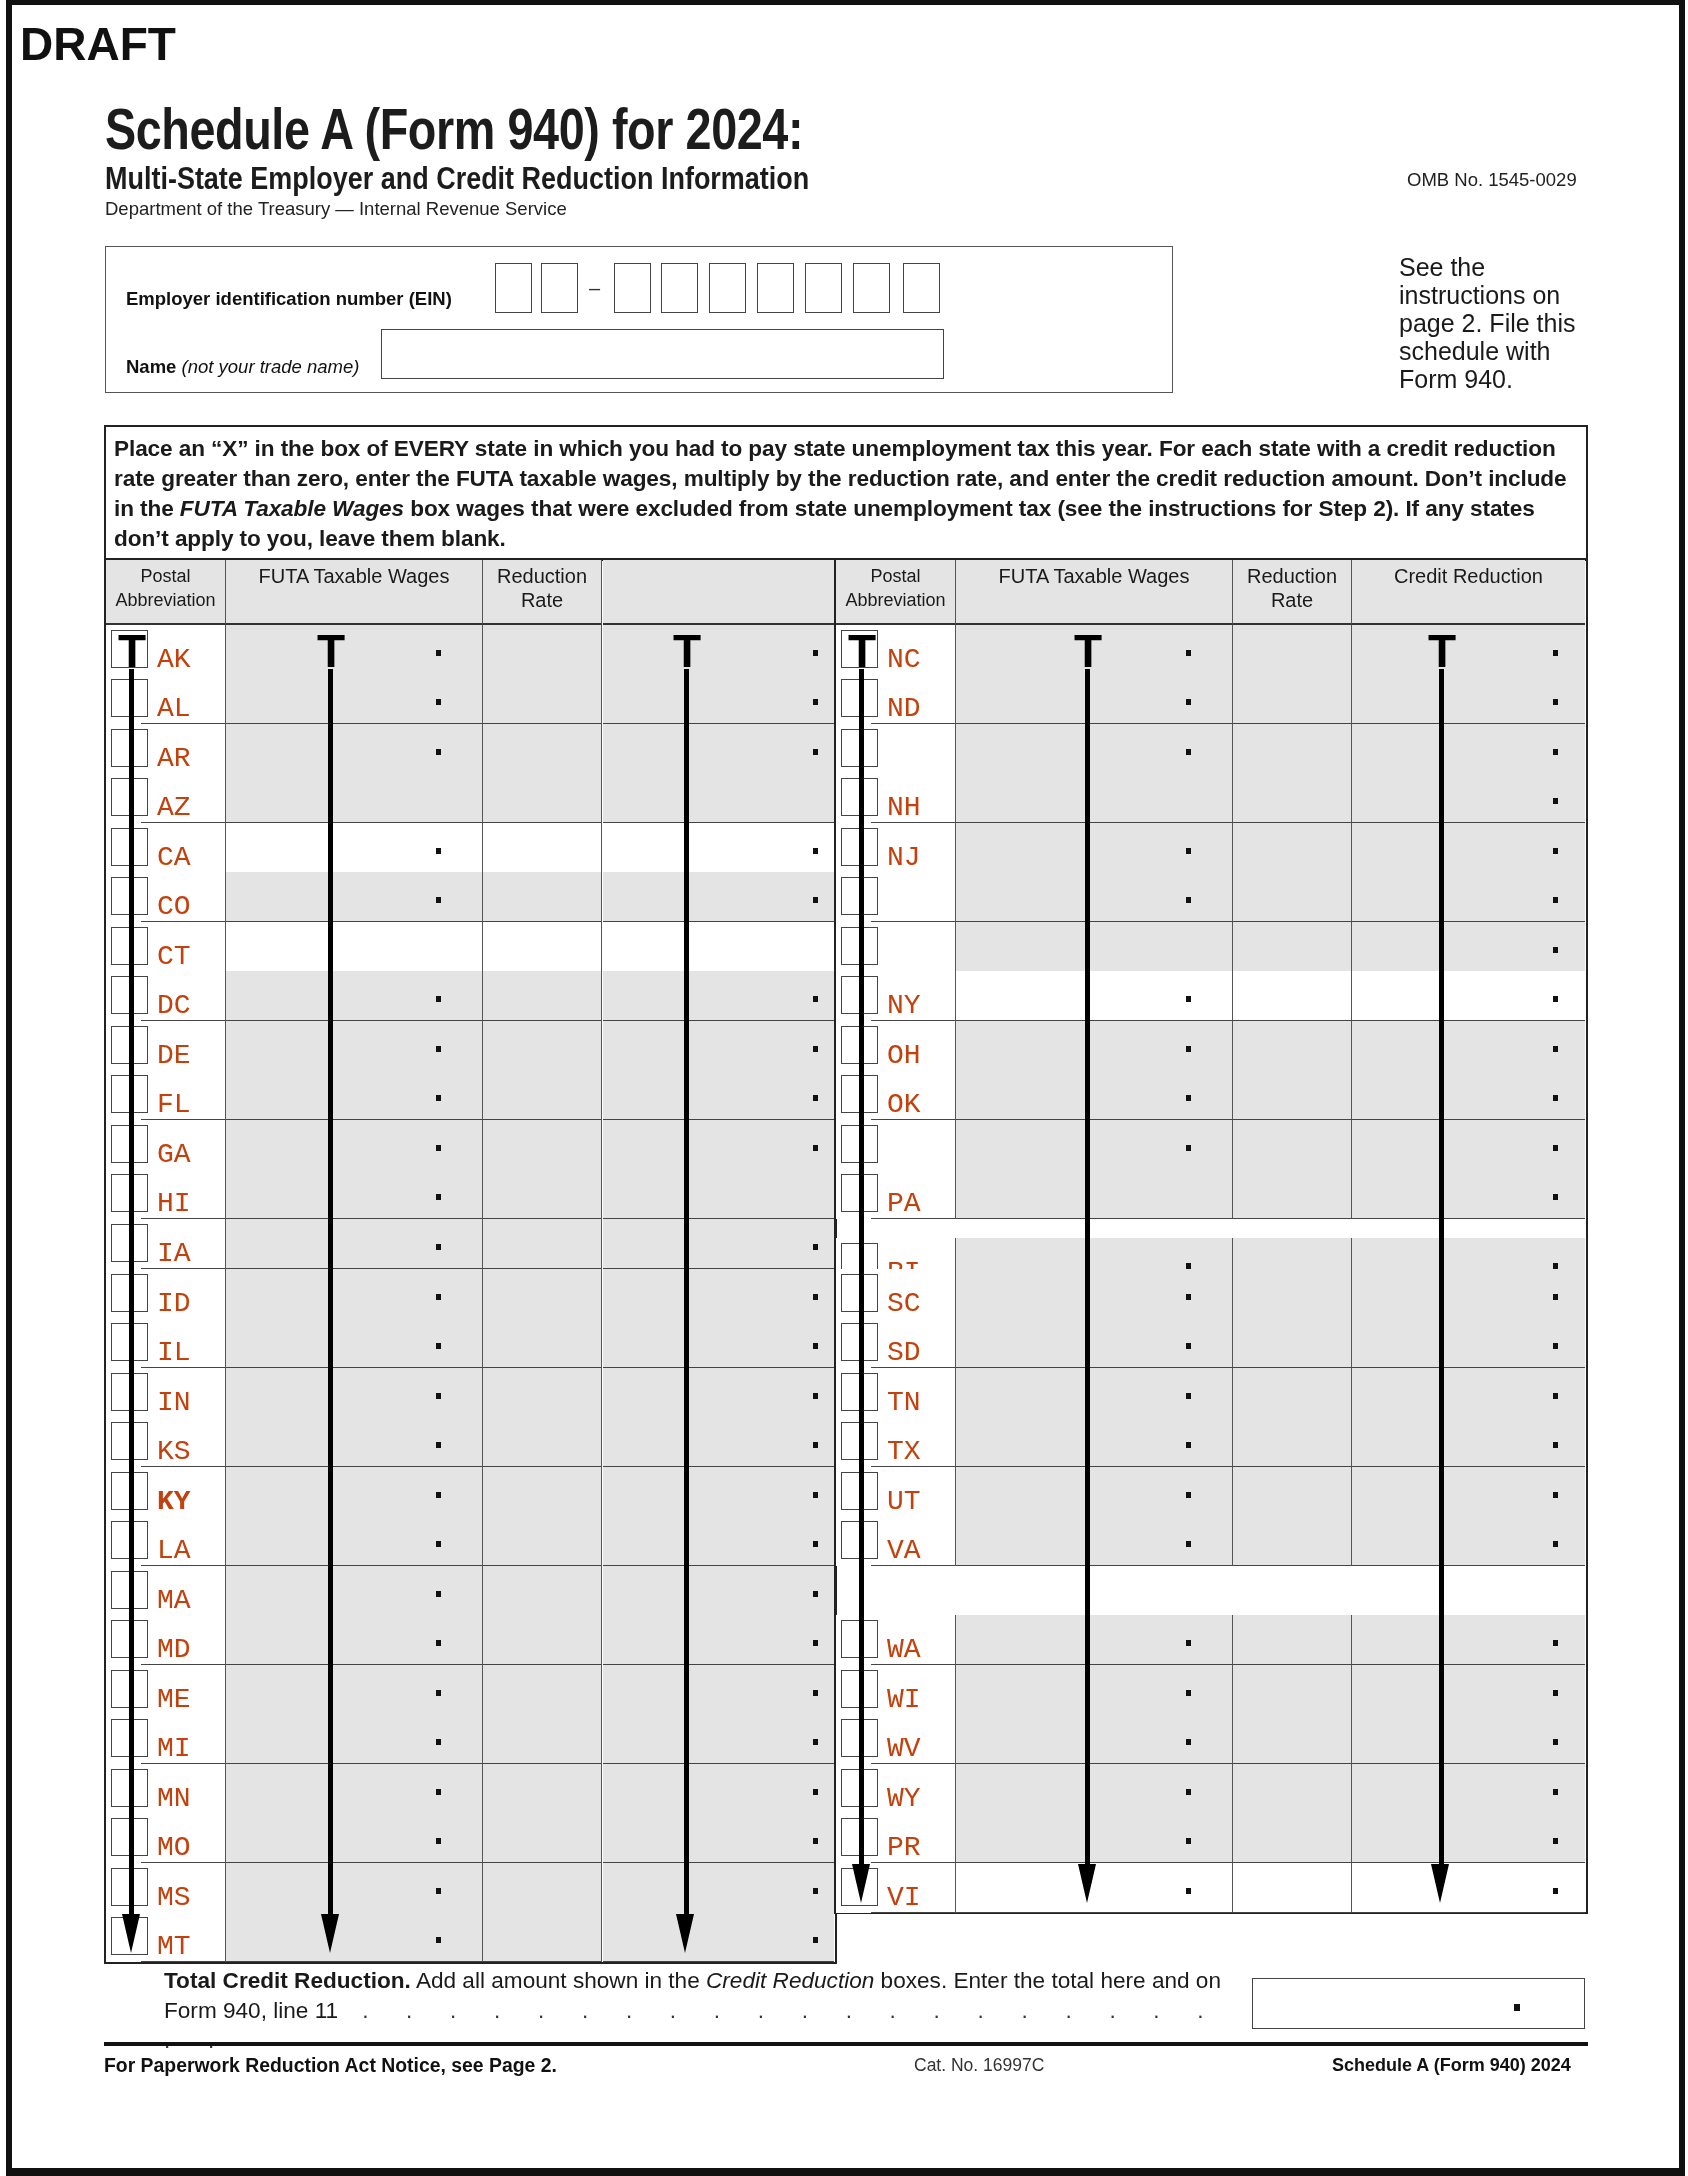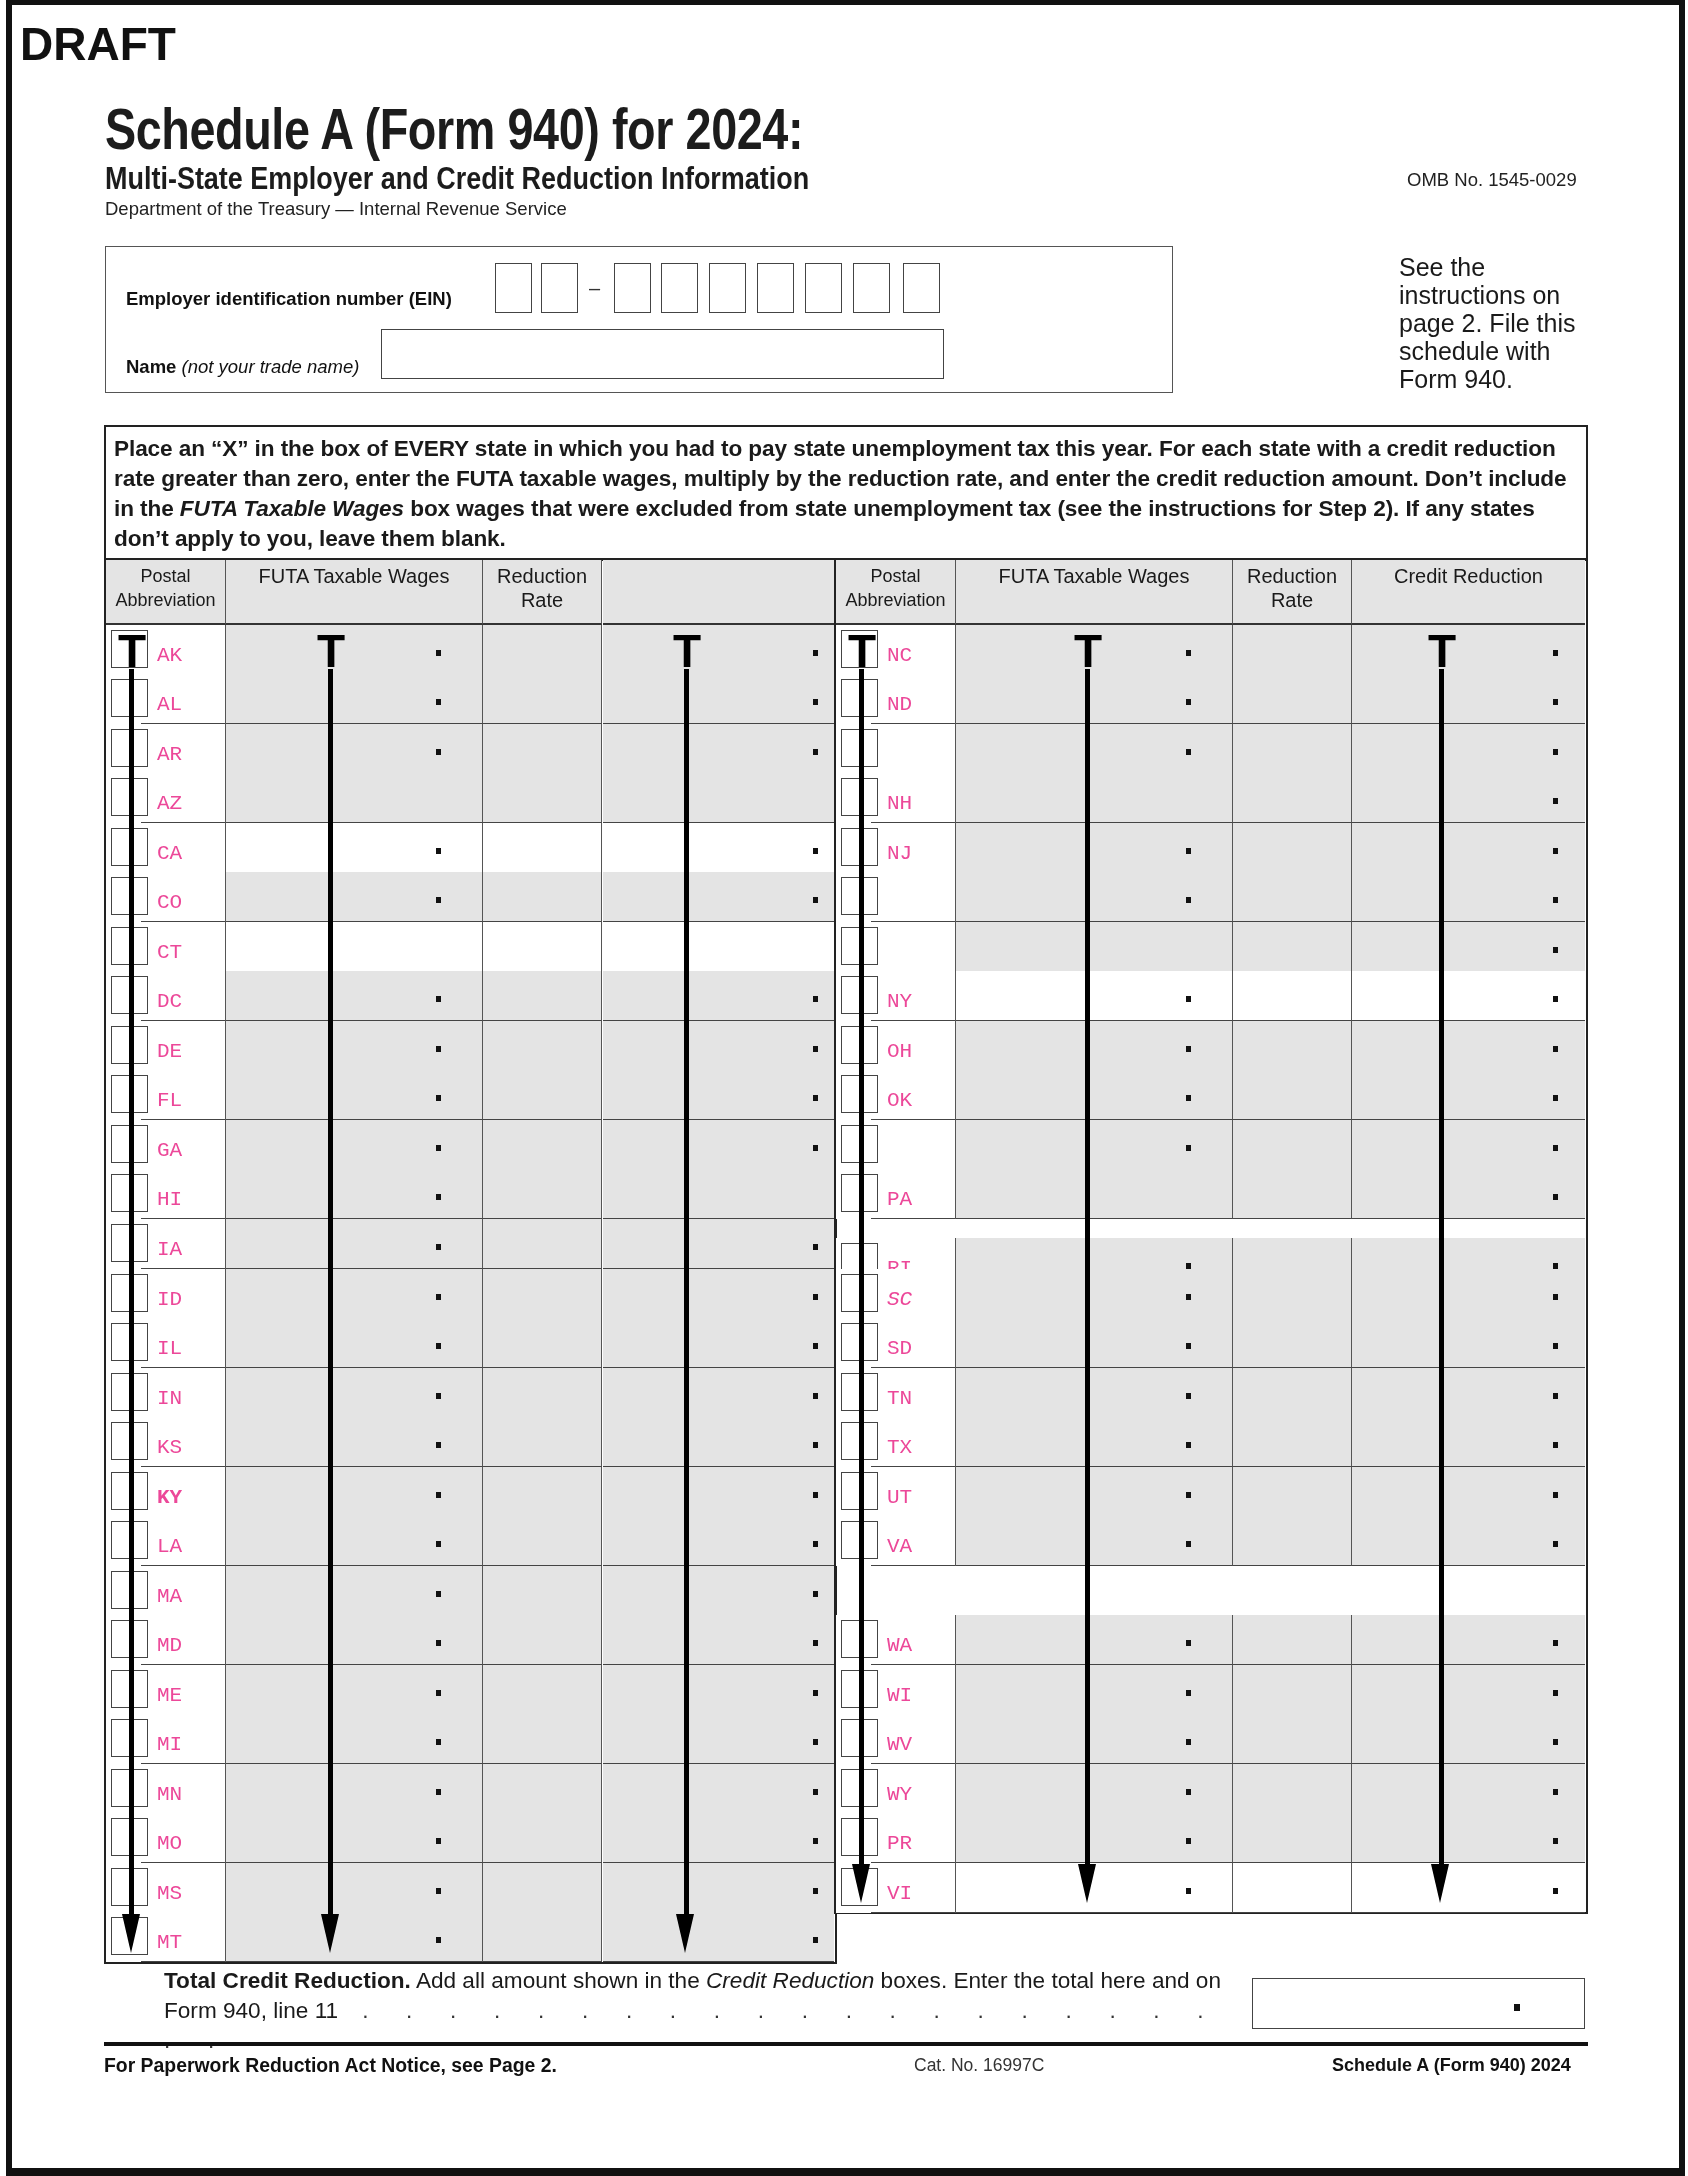--- a/index.html
+++ b/index.html
@@ -30,21 +30,21 @@
   .tbl-right { left: 834px; width: 754px; height: 1354px; border-left: 2.8px solid #222; border-right: 2.8px solid #222; border-bottom: 2.8px solid #222; box-sizing: border-box; }
   .hdr { position: absolute; top: 0; height: 65px; background: #e4e4e4; border-bottom: 2.8px solid #333; box-sizing: border-box; border-right: 1.8px solid #555; text-align: center; font-size: 20px; line-height: 24px; padding-top: 3.7px; color: #1a1a1a; }
   .hdr.last { border-right: none; }
   .row { position: absolute; left: 0; height: 50px; }
   .cell { position: absolute; top: 0; height: 100%; box-sizing: border-box; border-right: 1.8px solid #555; border-bottom: 1.8px solid #444; background: #e4e4e4; }
   .cell.white { background: #fff; }
   .cell.last { border-right: none; }
   .abbr-cell { background: #fff; border-bottom: none; }
   .abbr-cell::after { content: ""; position: absolute; left: 35px; right: 0; bottom: 0; border-bottom: 1.8px solid #444; }
   .chk { position: absolute; left: 4.6px; top: 4.6px; width: 37px; height: 38px; border: 1.8px solid #444; box-sizing: border-box; background: transparent; }
-  .abbr { position: absolute; left: 51px; top: 18.5px; font-family: "Liberation Mono", "DejaVu Sans Mono", monospace; font-size: 21px; color: #ec4899; }
+  .abbr { position: absolute; left: 51px; top: 18.5px; font-family: "Liberation Mono", "DejaVu Sans Mono", monospace; font-size: 28px; color: #c2410c; }
   .dot { position: absolute; top: 25px; width: 4.6px; height: 5.5px; background: #111; }
   .arrow-line { position: absolute; background: #000; width: 4.6px; }
   .arrow-head { position: absolute; width: 0; height: 0; border-left: 9.2px solid transparent; border-right: 9.2px solid transparent; border-top: 39px solid #000; }
   .t-glyph { position: absolute; font-size: 46px; font-weight: bold; line-height: 46px; color: #000; }
 
   .total-text { left: 164px; top: 1966px; width: 1071px; font-size: 22.6px; line-height: 30px; color: #1a1a1a; }
   .total-text b { font-weight: bold; }
   .total-text i { font-style: italic; }
   .leader-dots { letter-spacing: 15.7px; color: #333; margin-left: 24px; }
   .total-box { left: 1252px; top: 1978px; width: 333px; height: 51px; border: 1.8px solid #444; box-sizing: border-box; background: #fff; }
@@ -603,21 +603,21 @@
         <span class="abbr">RI</span>
       </div>
       <div class="cell" style="left: 120px; width: 277px;">
         <div class="dot" style="left: 230px;"></div>
       </div>
       <div class="cell" style="left: 397px; width: 119px;"></div>
       <div class="cell last" style="left: 516px; width: 233px;">
         <div class="dot" style="left: 201px;"></div>
       </div>
     </div>
-    <div class="row" style="top: 709px; width: 748px; font-style: italic;">
+    <div class="row" style="top: 709px; width: 748px;">
       <div class="cell abbr-cell" style="left: 0px; width: 120px;">
         <div class="chk"></div>
         <span class="abbr">SC</span>
       </div>
       <div class="cell" style="left: 120px; width: 277px;">
         <div class="dot" style="left: 230px;"></div>
       </div>
       <div class="cell" style="left: 397px; width: 119px;"></div>
       <div class="cell last" style="left: 516px; width: 233px;">
         <div class="dot" style="left: 201px;"></div>

